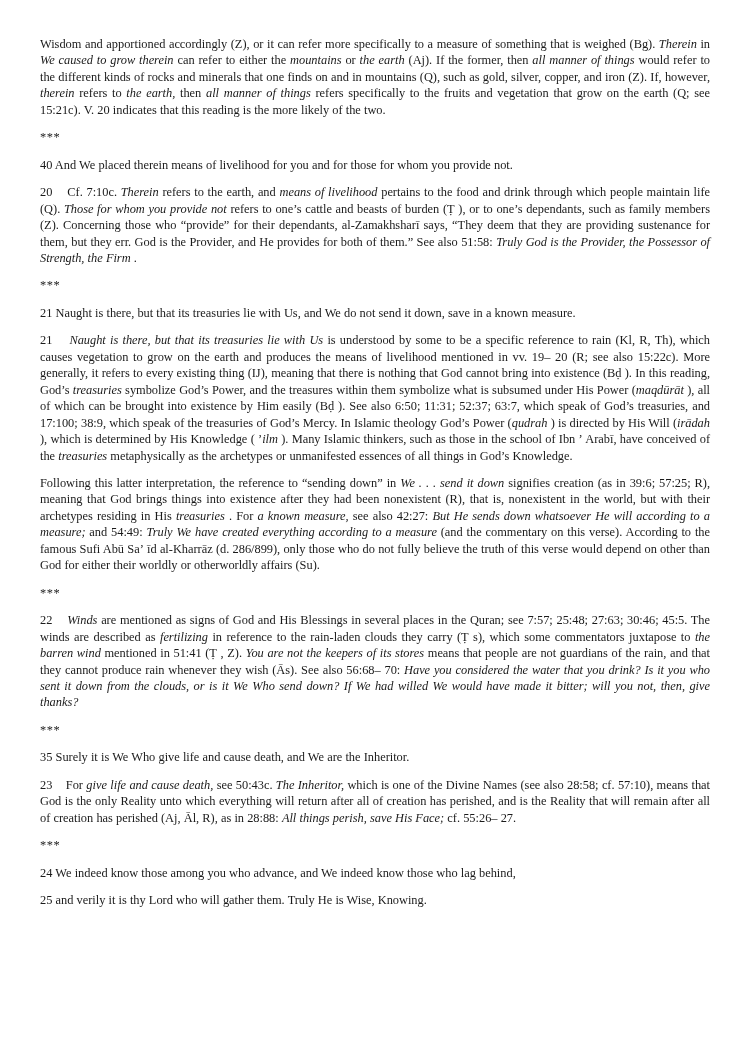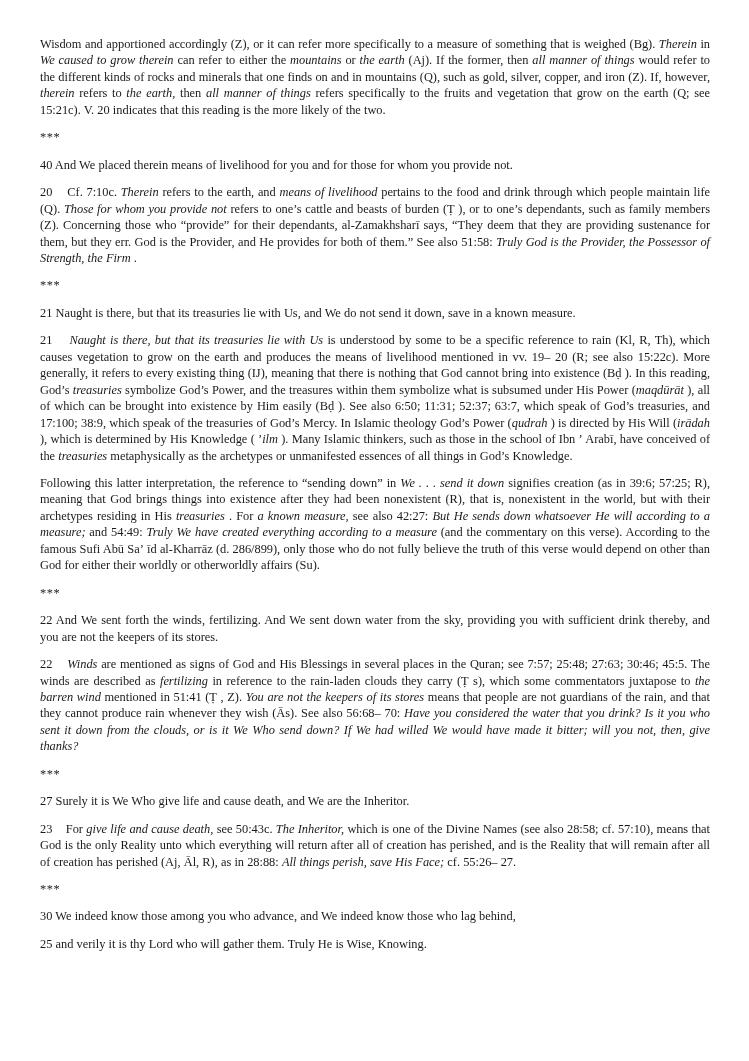--- a/index.html
+++ b/index.html
@@ -59,22 +59,21 @@
   <div id="content">
       <div class="para commentary">Wisdom and apportioned accordingly (Z), or it can refer more specifically to a measure of something that is weighed (Bg). <i>Therein</i> in <i>We caused to grow therein</i> can refer to either the <i>mountains</i> or <i>the earth</i> (Aj). If the former, then <i>all manner of things</i> would refer to the different kinds of rocks and minerals that one finds on and in mountains (Q), such as gold, silver, copper, and iron (Z). If, however, <i>therein</i> refers to <i>the earth,</i> then <i>all manner of things</i> refers specifically to the fruits and vegetation that grow on the earth (Q; see 15:21c). V. 20 indicates that this reading is the more likely of the two.</div>
       <div class="sep">***</div>
       <div class="para verse">40 And We placed therein means of livelihood for you and for those for whom you provide not.</div>
       <div class="para commentary">20&nbsp;&nbsp;&nbsp; Cf. 7:10c. <i>Therein</i> refers to the earth, and <i>means of livelihood</i> pertains to the food and drink through which people maintain life (Q). <i>Those for whom you provide not</i> refers to one’s cattle and beasts of burden (Ṭ ), or to one’s dependants, such as family members (Z). Concerning those who “provide” for their dependants, al-Zamakhsharī says, “They deem that they are providing sustenance for them, but they err. God is the Provider, and He provides for both of them.” See also 51:58: <i>Truly God is the Provider, the Possessor of Strength, the Firm</i> .</div>
       <div class="sep">***</div>
       <div class="para verse">21 Naught is there, but that its treasuries lie with Us, and We do not send it down, save in a known measure.</div>
       <div class="para commentary">21&nbsp;&nbsp;&nbsp; <i>Naught is there, but that its treasuries lie with Us</i> is understood by some to be a specific reference to rain (Kl, R, Th), which causes vegetation to grow on the earth and produces the means of livelihood mentioned in vv. 19– 20 (R; see also 15:22c). More generally, it refers to every existing thing (IJ), meaning that there is nothing that God cannot bring into existence (Bḍ ). In this reading, God’s <i>treasuries</i> symbolize God’s Power, and the treasures within them symbolize what is subsumed under His Power (<i>maqdūrāt</i> ), all of which can be brought into existence by Him easily (Bḍ ). See also 6:50; 11:31; 52:37; 63:7, which speak of God’s treasuries, and 17:100; 38:9, which speak of the treasuries of God’s Mercy. In Islamic theology God’s Power (<i>qudrah</i> ) is directed by His Will (<i>irādah</i> ), which is determined by His Knowledge ( ʼ<i>ilm</i> ). Many Islamic thinkers, such as those in the school of Ibn ʼ Arabī, have conceived of the <i>treasuries</i> metaphysically as the archetypes or unmanifested essences of all things in God’s Knowledge.</div>
       <div class="para commentary">Following this latter interpretation, the reference to “sending down” in <i>We . . . send it down</i> signifies creation (as in 39:6; 57:25; R), meaning that God brings things into existence after they had been nonexistent (R), that is, nonexistent in the world, but with their archetypes residing in His <i>treasuries</i> . For <i>a known measure,</i> see also 42:27: <i>But He sends down whatsoever He will according to a measure;</i> and 54:49: <i>Truly We have created everything according to a measure</i> (and the commentary on this verse). According to the famous Sufi Abū Saʼ īd al-Kharrāz (d. 286/899), only those who do not fully believe the truth of this verse would depend on other than God for either their worldly or otherworldly affairs (Su).</div>
       <div class="sep">***</div>
-      <div class="para verse">22 And We sent forth the winds, fertilizing. And We sent down water from the sky, providing you with sufficient drink thereby, and you are not the keepers of its stores.</div>
       <div class="para commentary">22&nbsp;&nbsp;&nbsp; <i>Winds</i> are mentioned as signs of God and His Blessings in several places in the Quran; see 7:57; 25:48; 27:63; 30:46; 45:5. The winds are described as <i>fertilizing</i> in reference to the rain-laden clouds they carry (Ṭ s), which some commentators juxtapose to <i>the barren wind</i> mentioned in 51:41 (Ṭ , Z). <i>You are not the keepers of its stores</i> means that people are not guardians of the rain, and that they cannot produce rain whenever they wish (Ās). See also 56:68– 70: <i>Have you considered the water that you drink? Is it you who sent it down from the clouds, or is it We Who send down? If We had willed We would have made it bitter; will you not, then, give thanks?</i></div>
       <div class="sep">***</div>
-      <div class="para verse">27 Surely it is We Who give life and cause death, and We are the Inheritor.</div>
+      <div class="para verse">35 Surely it is We Who give life and cause death, and We are the Inheritor.</div>
       <div class="para commentary">23&nbsp;&nbsp;&nbsp; For <i>give life and cause death,</i> see 50:43c. <i>The Inheritor,</i> which is one of the Divine Names (see also 28:58; cf. 57:10), means that God is the only Reality unto which everything will return after all of creation has perished, and is the Reality that will remain after all of creation has perished (Aj, Āl, R), as in 28:88: <i>All things perish, save His Face;</i> cf. 55:26– 27.</div>
       <div class="sep">***</div>
-      <div class="para verse">30 We indeed know those among you who advance, and We indeed know those who lag behind,</div>
+      <div class="para verse">24 We indeed know those among you who advance, and We indeed know those who lag behind,</div>
       <div class="para verse">25 and verily it is thy Lord who will gather them. Truly He is Wise, Knowing.</div>
     </div>
 </div>
 
 </body></html>

